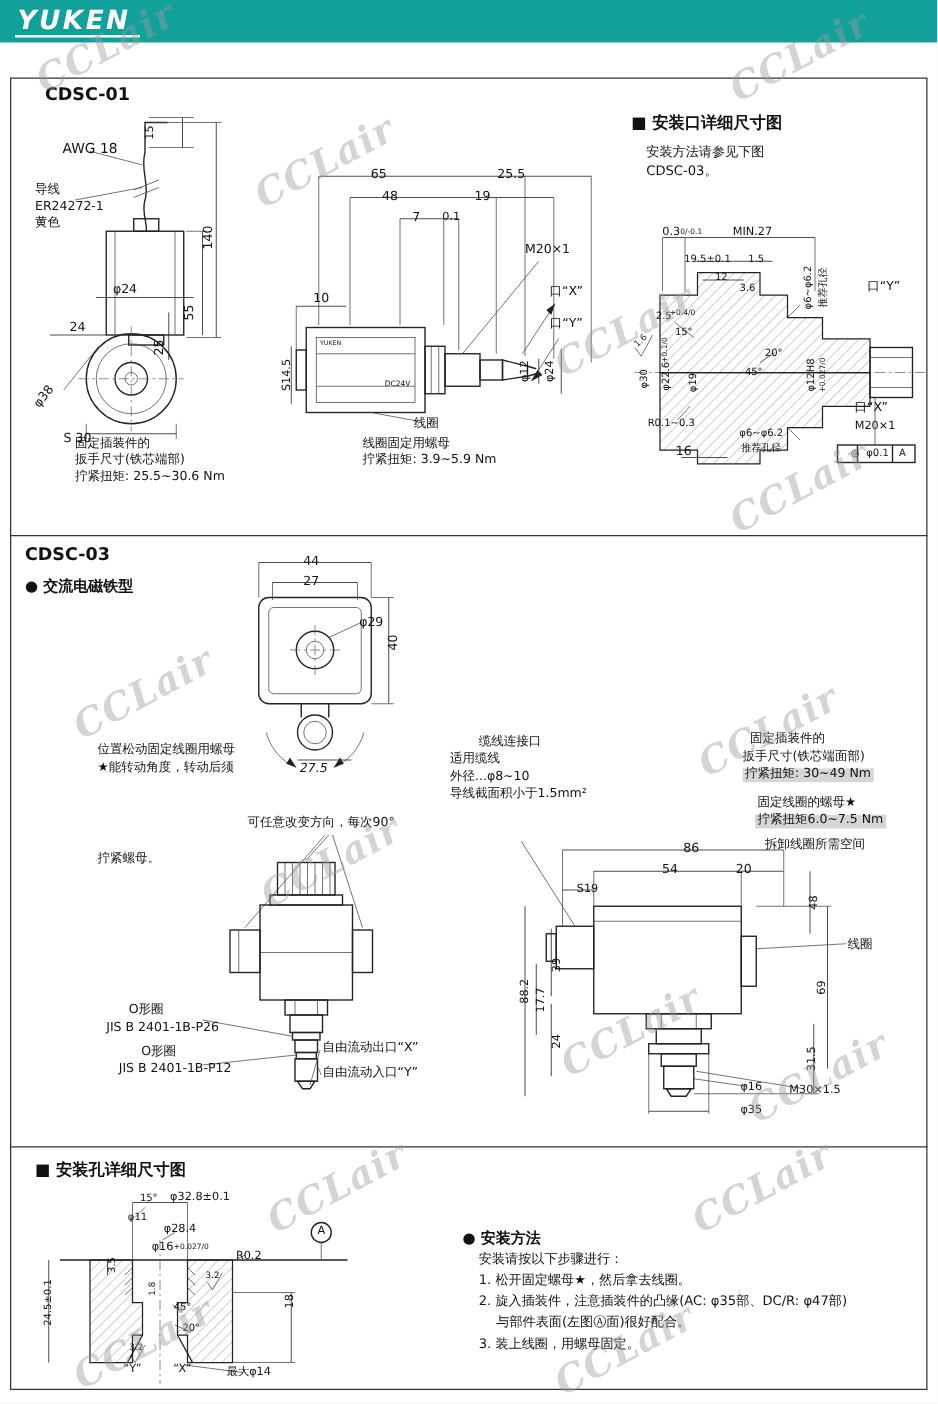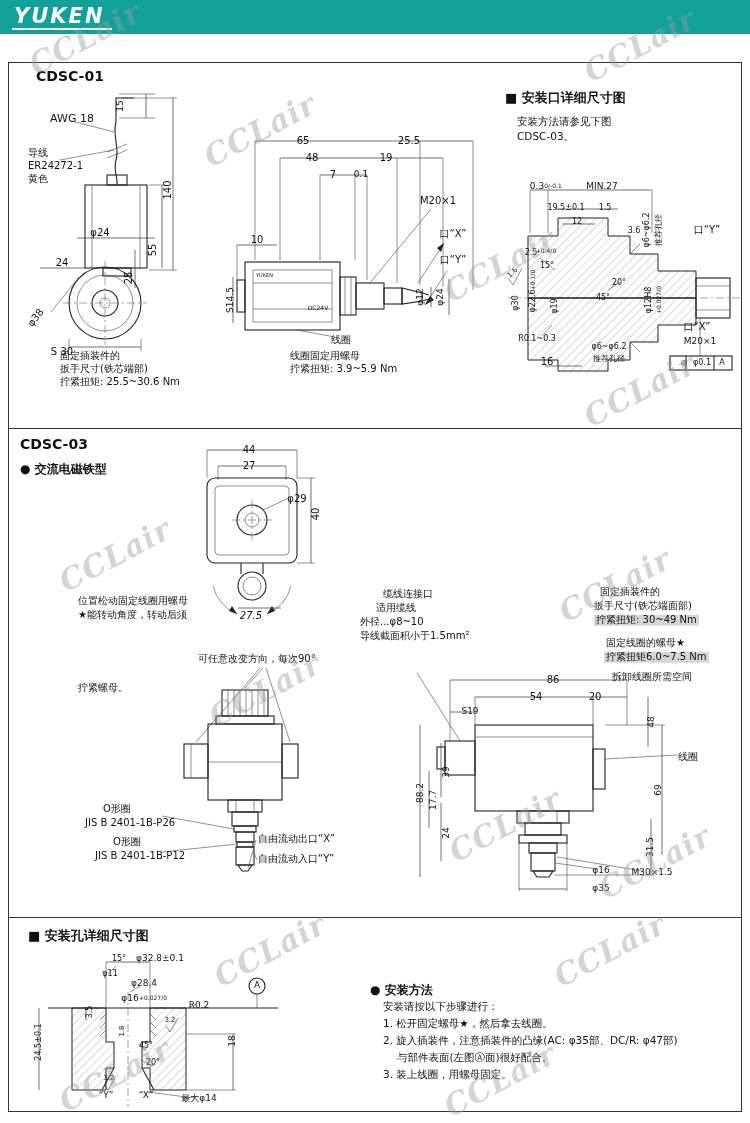--- a/index.html
+++ b/index.html
@@ -196,21 +196,21 @@
       <span class="lbl" style="left: 60px; top: 369px; font-size: 10px; transform: translate(0px, -50%);">扳手尺寸(铁芯端部)</span>
       <span class="lbl" style="left: 60px; top: 382px; font-size: 10px; transform: translate(0px, -50%);">拧紧扭矩: 25.5~30.6 Nm</span>
       <span class="lbl" style="left: 290px; top: 356px; font-size: 10px; transform: translate(0px, -50%);">线圈固定用螺母</span>
       <span class="lbl" style="left: 290px; top: 369px; font-size: 10px; transform: translate(0px, -50%);">拧紧扭矩: 3.9~5.9 Nm</span>
       <span class="lbl" style="left: 537px; top: 187px; font-size: 9px; transform: translate(-50%, -50%);">0.3</span>
       <span class="lbl" style="left: 553px; top: 186px; font-size: 6px; transform: translate(-50%, -50%);">0/-0.1</span>
       <span class="lbl" style="left: 602px; top: 187px; font-size: 9px; transform: translate(-50%, -50%);">MIN.27</span>
       <span class="lbl" style="left: 566px; top: 208px; font-size: 8px; transform: translate(-50%, -50%);">19.5±0.1</span>
       <span class="lbl" style="left: 605px; top: 208px; font-size: 8px; transform: translate(-50%, -50%);">1.5</span>
       <span class="lbl" style="left: 577px; top: 222px; font-size: 8px; transform: translate(-50%, -50%);">12</span>
-      <span class="lbl" style="left: 598px; top: 231px; font-size: 8px; transform: translate(-50%, -50%); margin-left: 36px;">3.6</span>
+      <span class="lbl" style="left: 598px; top: 231px; font-size: 8px; transform: translate(-50%, -50%);">3.6</span>
       <span class="lbl" style="left: 647px; top: 230px; font-size: 8px; transform: translate(-50%, -50%) rotate(-90deg);">φ6~φ6.2</span>
       <span class="lbl" style="left: 659px; top: 230px; font-size: 8px; transform: translate(-50%, -50%) rotate(-90deg);">推荐孔径</span>
       <span class="lbl" style="left: 707px; top: 230px; font-size: 10px; transform: translate(-50%, -50%);">口“Y”</span>
       <span class="lbl" style="left: 531px; top: 253px; font-size: 8px; transform: translate(-50%, -50%);">2.5</span>
       <span class="lbl" style="left: 546px; top: 251px; font-size: 6px; transform: translate(-50%, -50%);">+0.4/0</span>
       <span class="lbl" style="left: 547px; top: 266px; font-size: 8px; transform: translate(-50%, -50%);">15°</span>
       <span class="lbl" style="left: 513px; top: 273px; font-size: 7px; transform: translate(-50%, -50%) rotate(-45deg);">1.6</span>
       <span class="lbl" style="left: 619px; top: 283px; font-size: 8px; transform: translate(-50%, -50%);">20°</span>
       <span class="lbl" style="left: 603px; top: 298px; font-size: 8px; transform: translate(-50%, -50%);">45°</span>
       <span class="lbl" style="left: 516px; top: 303px; font-size: 8px; transform: translate(-50%, -50%) rotate(-90deg);">φ30</span>
@@ -354,21 +354,21 @@
       <span class="lbl" style="left: 78px; top: 615px; font-size: 10px; transform: translate(0px, -50%);">★能转动角度，转动后须</span>
       <span class="lbl" style="left: 78px; top: 666px; font-size: 10px; transform: translate(0px, -50%); margin-top: 22px;">拧紧螺母。</span>
       <span class="lbl" style="left: 198px; top: 659px; font-size: 10px; transform: translate(0px, -50%);">可任意改变方向，每次90°</span>
       <span class="lbl" style="left: 103px; top: 809px; font-size: 10px; transform: translate(0px, -50%);">O形圈</span>
       <span class="lbl" style="left: 85px; top: 823px; font-size: 10px; transform: translate(0px, -50%);">JIS B 2401-1B-P26</span>
       <span class="lbl" style="left: 113px; top: 842px; font-size: 10px; transform: translate(0px, -50%);">O形圈</span>
       <span class="lbl" style="left: 95px; top: 856px; font-size: 10px; transform: translate(0px, -50%);">JIS B 2401-1B-P12</span>
       <span class="lbl" style="left: 258px; top: 839px; font-size: 10px; transform: translate(0px, -50%);">自由流动出口“X”</span>
       <span class="lbl" style="left: 258px; top: 859px; font-size: 10px; transform: translate(0px, -50%);">自由流动入口“Y”</span>
       <span class="lbl" style="left: 352px; top: 594px; font-size: 10px; transform: translate(0px, -50%); padding-left: 31px;">缆线连接口</span>
-      <span class="lbl" style="left: 376px; top: 608px; font-size: 10px; transform: translate(0px, -50%); font-family: Liberation Serif, serif;">适用缆线</span>
+      <span class="lbl" style="left: 360px; top: 608px; font-size: 10px; transform: translate(0px, -50%); font-family: Liberation Serif, serif;">适用缆线</span>
       <span class="lbl" style="left: 360px; top: 622px; font-size: 10px; transform: translate(0px, -50%);">外径...φ8~10</span>
       <span class="lbl" style="left: 360px; top: 636px; font-size: 10px; transform: translate(0px, -50%);">导线截面积小于1.5mm²</span>
       <span class="lbl" style="left: 600px; top: 592px; font-size: 10px; transform: translate(0px, -50%);">固定插装件的</span>
       <span class="lbl" style="left: 594px; top: 606px; font-size: 10px; transform: translate(0px, -50%);">扳手尺寸(铁芯端面部)</span>
       <span class="lbl hl" style="left: 594px; top: 620px; font-size: 10px; transform: translate(0px, -50%);">拧紧扭矩: 30~49 Nm</span>
       <span class="lbl" style="left: 606px; top: 643px; font-size: 10px; transform: translate(0px, -50%);">固定线圈的螺母★</span>
       <span class="lbl hl" style="left: 604px; top: 657px; font-size: 10px; transform: translate(0px, -50%);">拧紧扭矩6.0~7.5 Nm</span>
       <span class="lbl" style="left: 612px; top: 677px; font-size: 10px; transform: translate(0px, -50%);">拆卸线圈所需空间</span>
       <span class="lbl" style="left: 553px; top: 680px; font-size: 10px; transform: translate(-50%, -50%);">86</span>
       <span class="lbl" style="left: 536px; top: 697px; font-size: 10px; transform: translate(-50%, -50%);">54</span>

